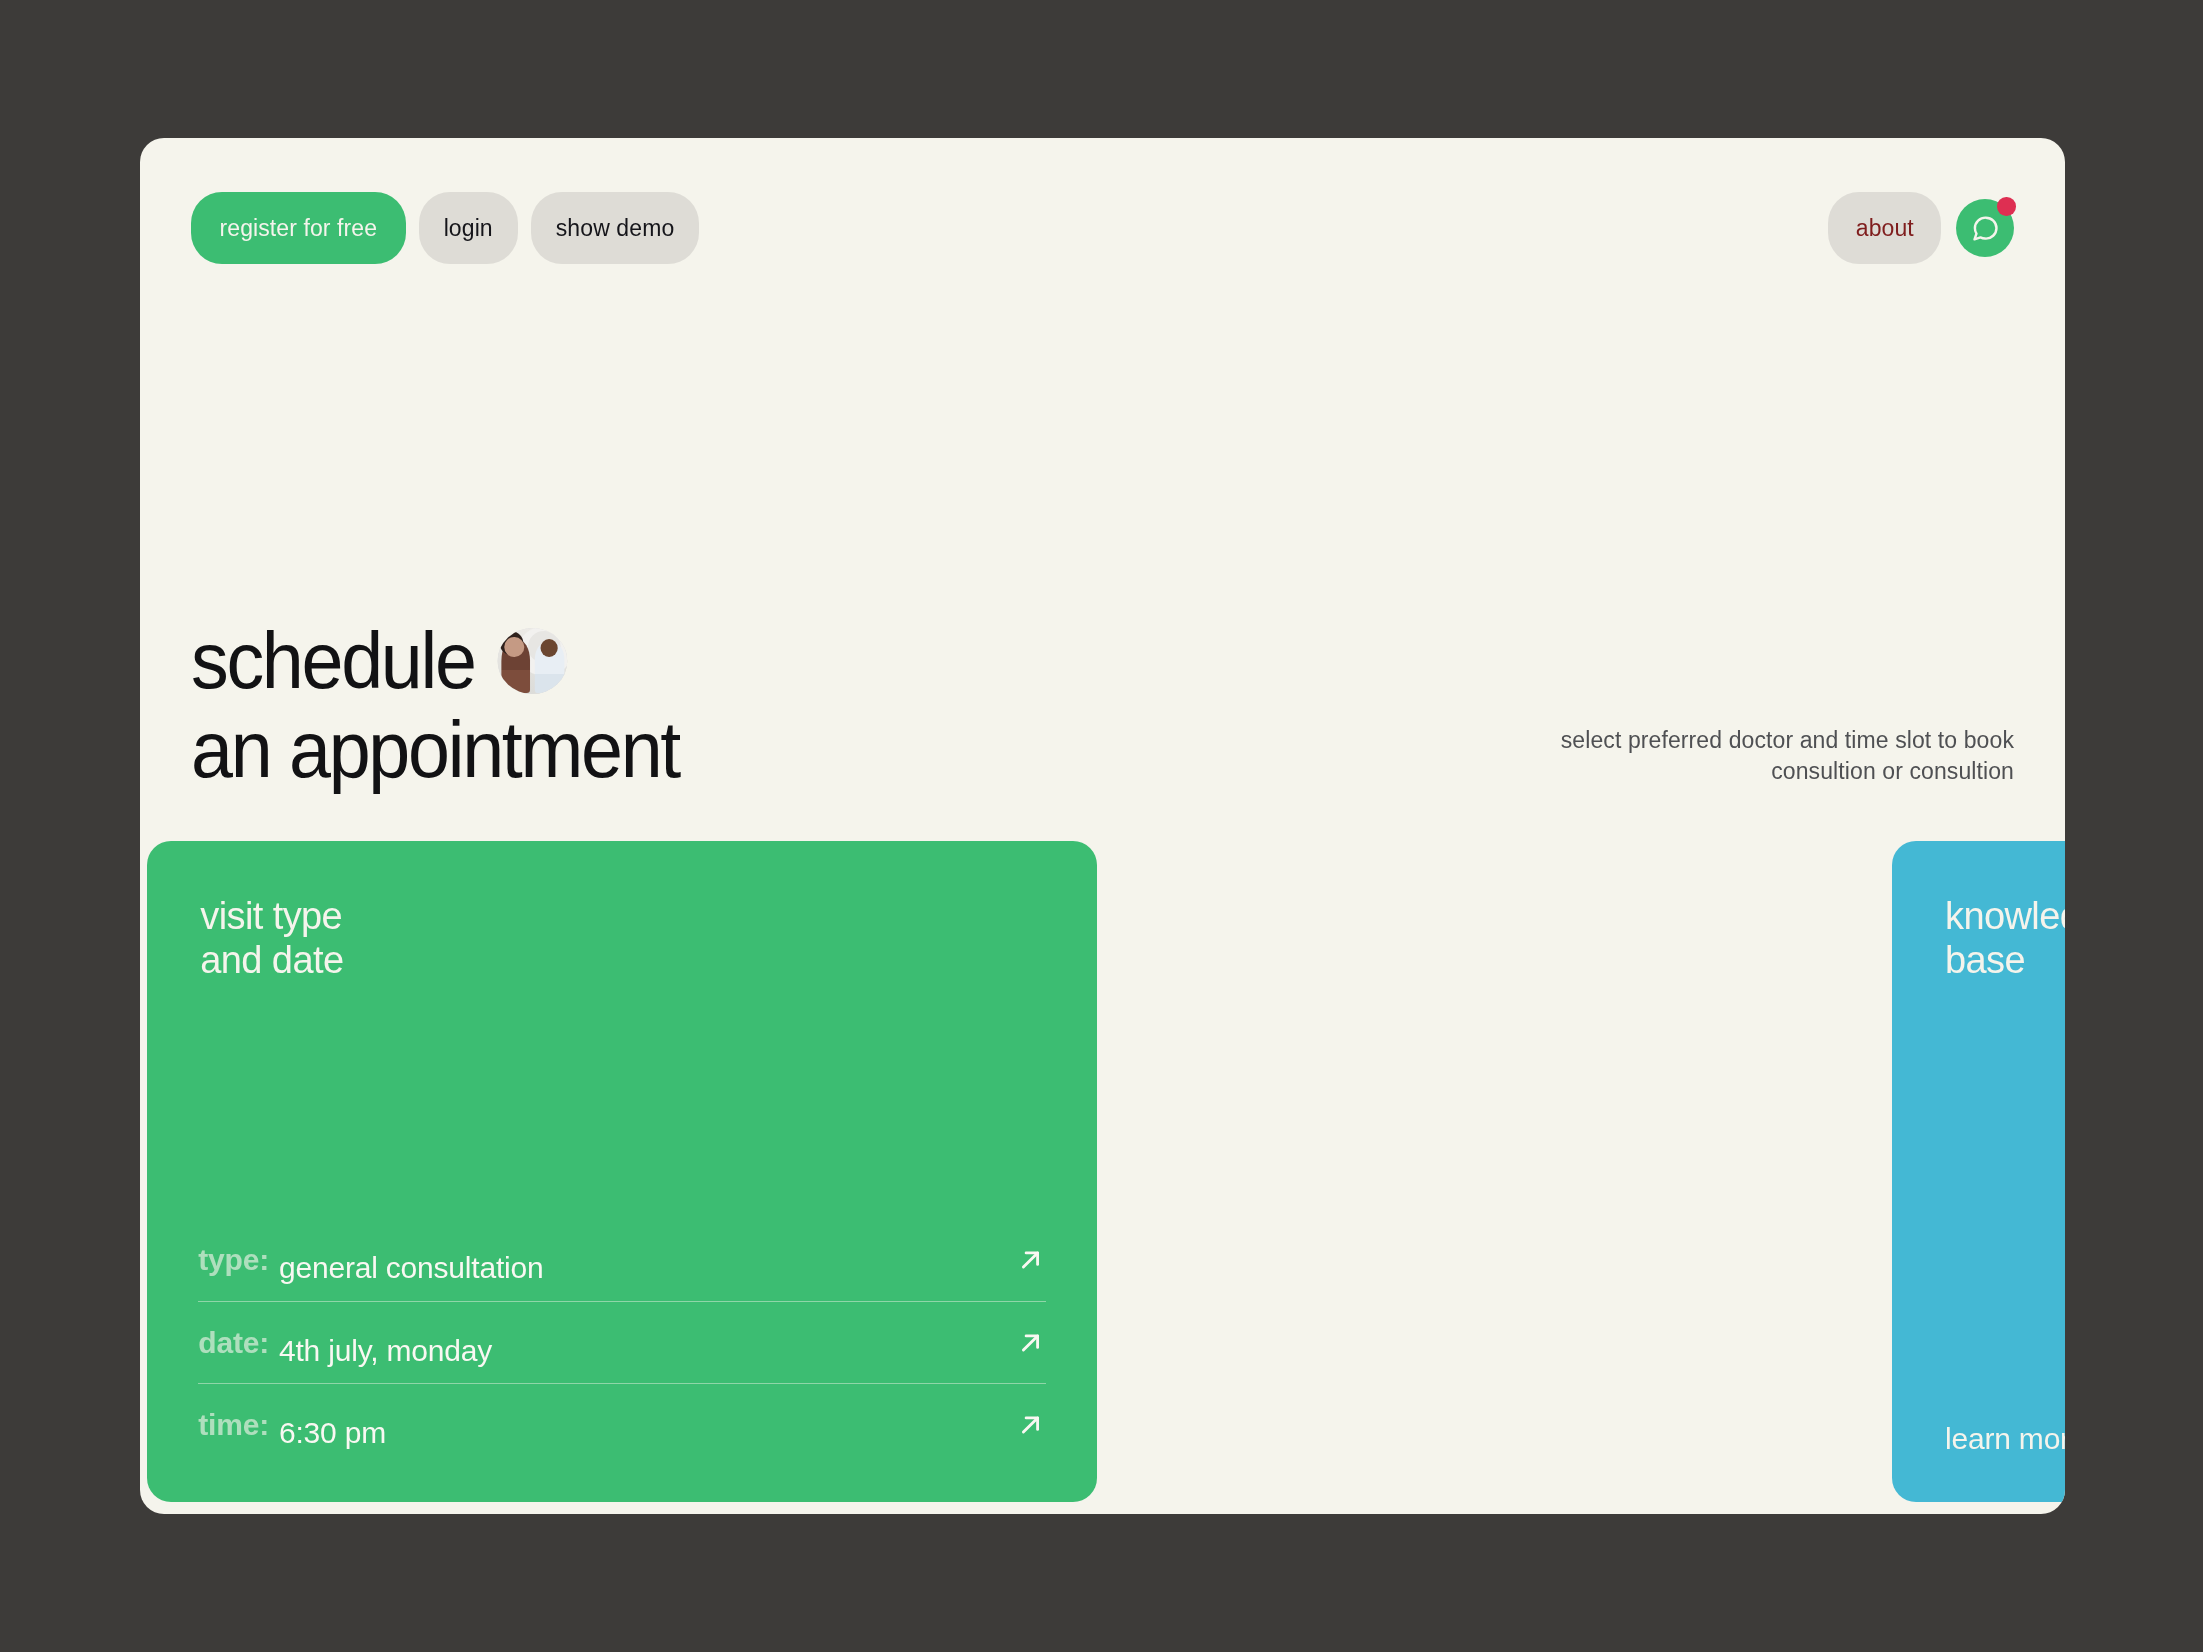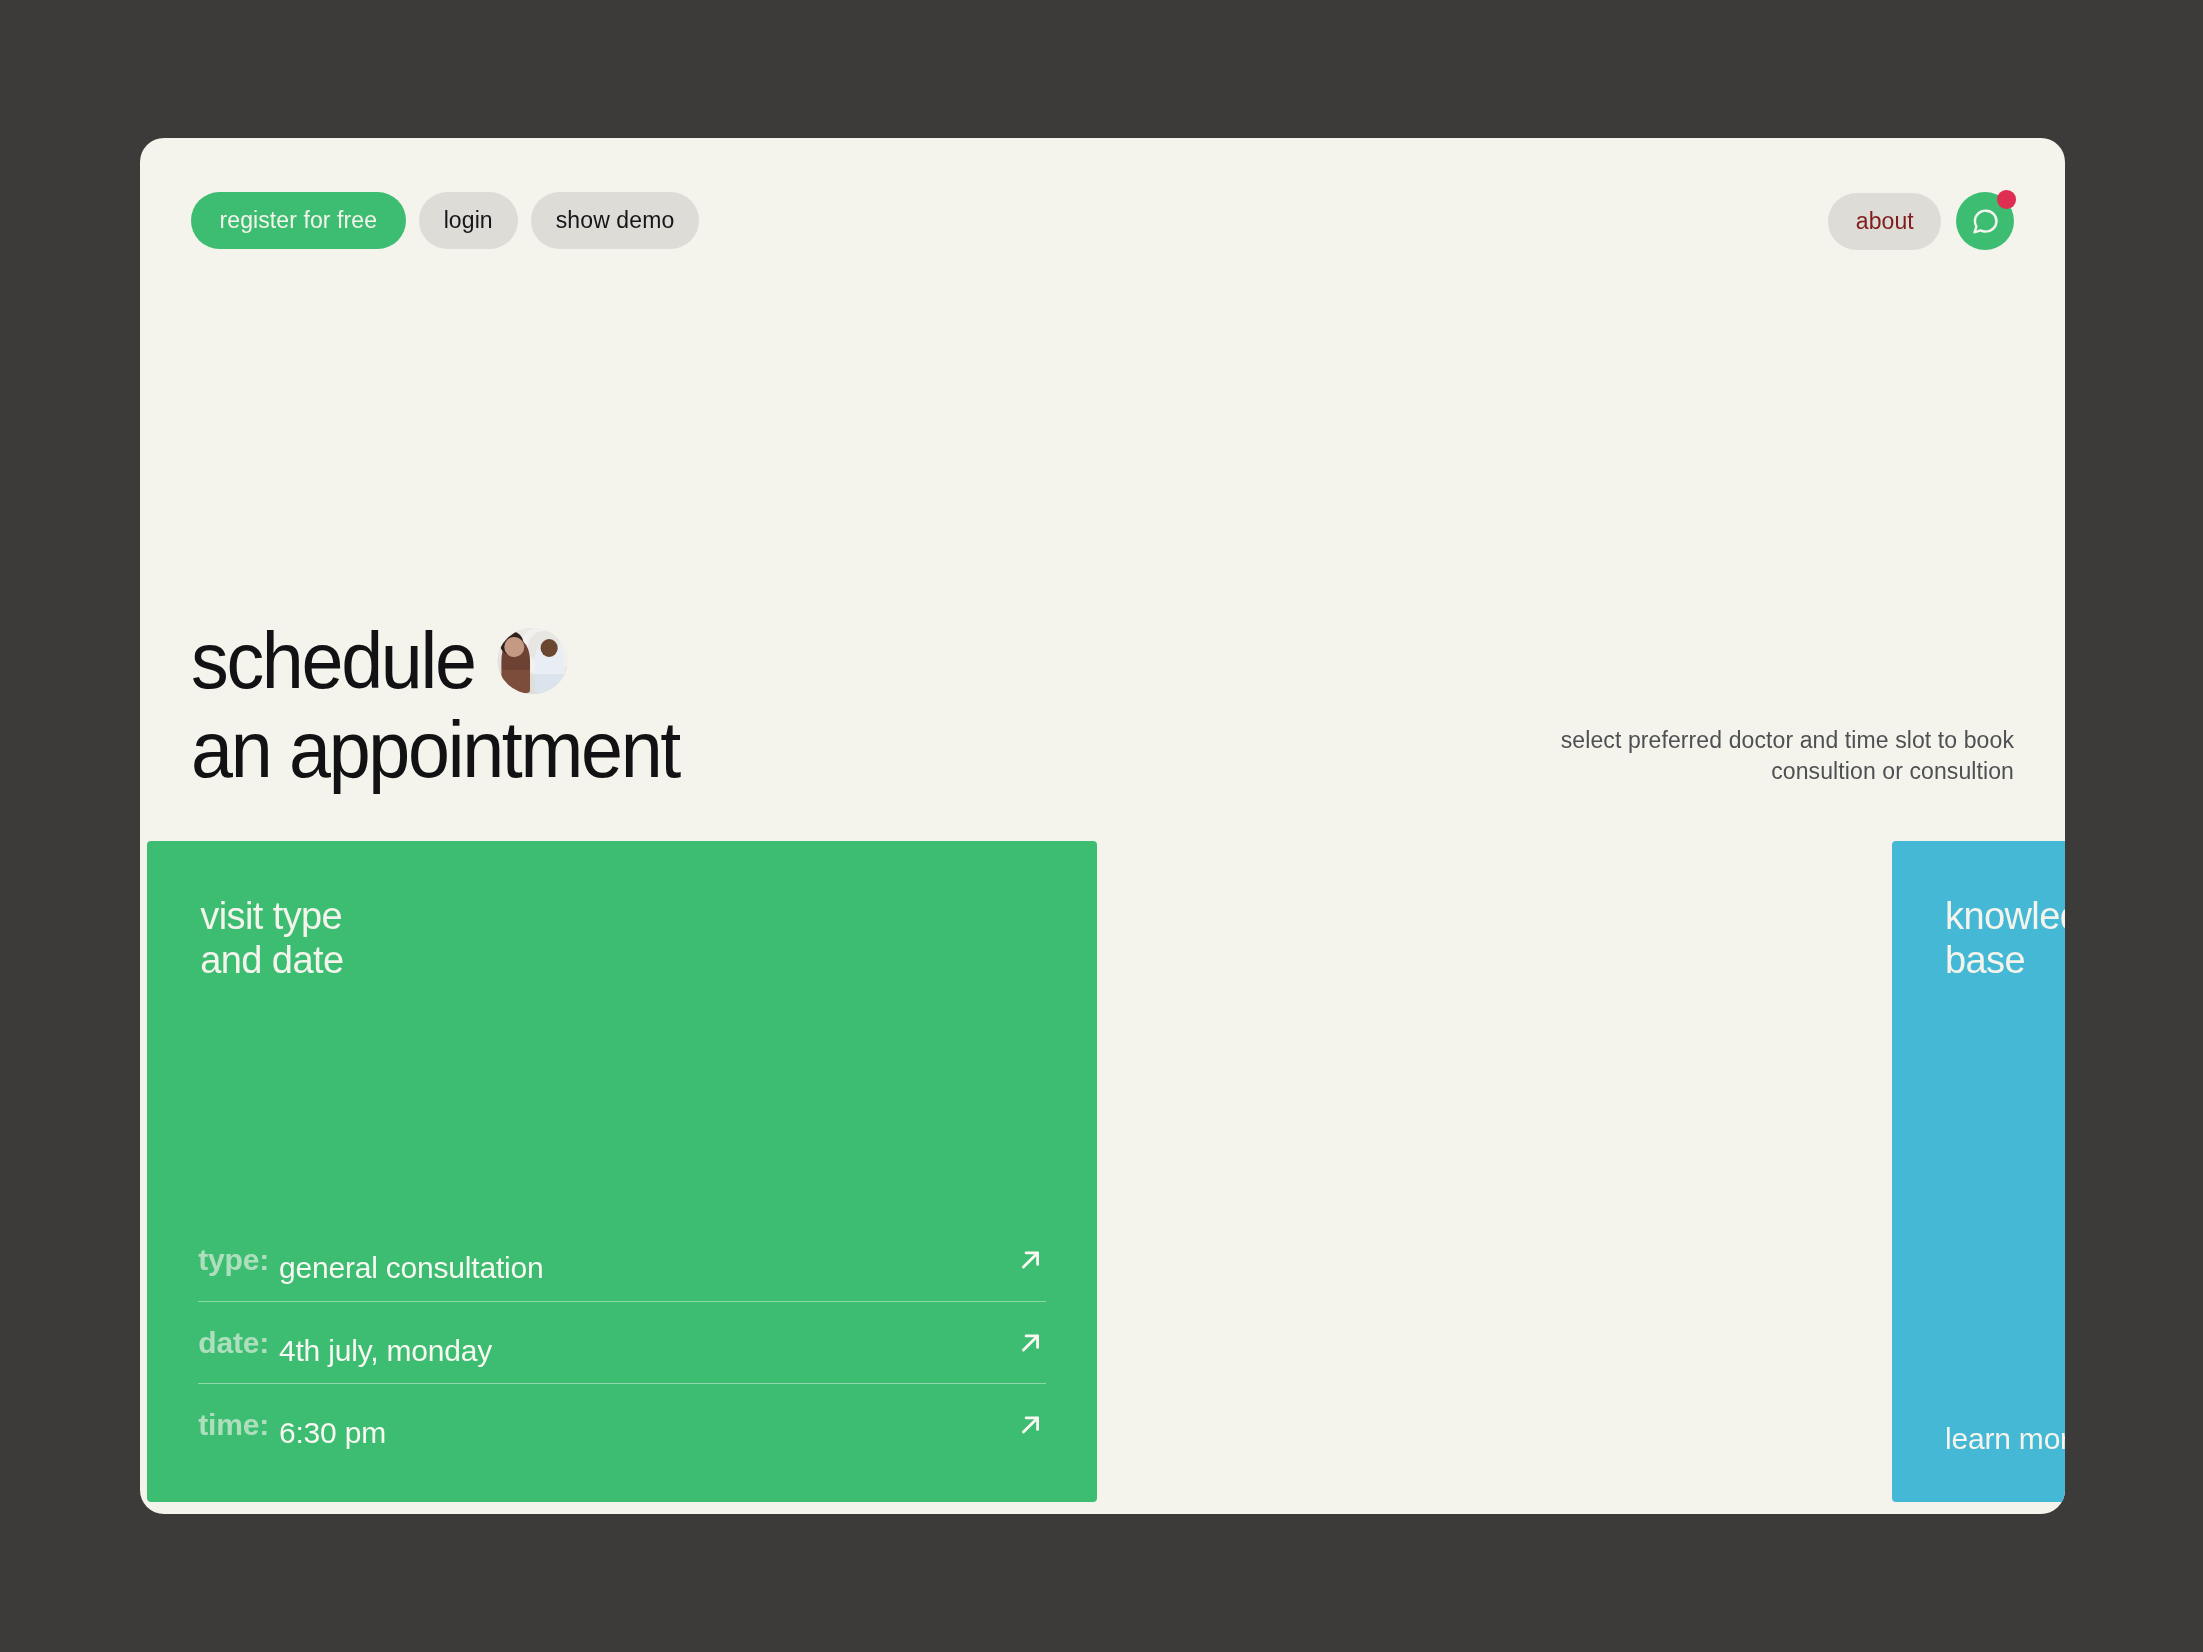--- a/index.html
+++ b/index.html
@@ -28,21 +28,21 @@
   }
   .nav-left{
     position:absolute; left:51px; top:54px;
     display:flex; align-items:center; gap:13px;
   }
   .nav-right{
     position:absolute; right:51px; top:54px;
     display:flex; align-items:center; gap:14.7px;
   }
   .pill{
-    height:57px;
+    height:72px;
     border-radius:31px;
     display:flex; align-items:center; justify-content:center;
     font-size:23px;
     letter-spacing:0.1px;
     white-space:nowrap;
     cursor:pointer;
     border:none;
     font-family:"Liberation Sans", sans-serif;
   }
   .pill-primary{ background:#3cbd72; color:#f5f4ec; padding:0 28.5px; }
@@ -149,21 +149,21 @@
     position:absolute;
     left:0; top:703px;
     width:100%;
     height:661px;
     padding:0 7.3px 12px 7.3px;
   }
   .card{
     position:absolute;
     top:0;
     height:661px;
-    border-radius:4px;
+    border-radius:24px;
     overflow:hidden;
   }
   .card-title{
     position:absolute;
     left:53px; top:53px;
     font-size:38px;
     line-height:44px;
     color:#f5f4ec;
     letter-spacing:-0.6px;
     white-space:pre-line;

